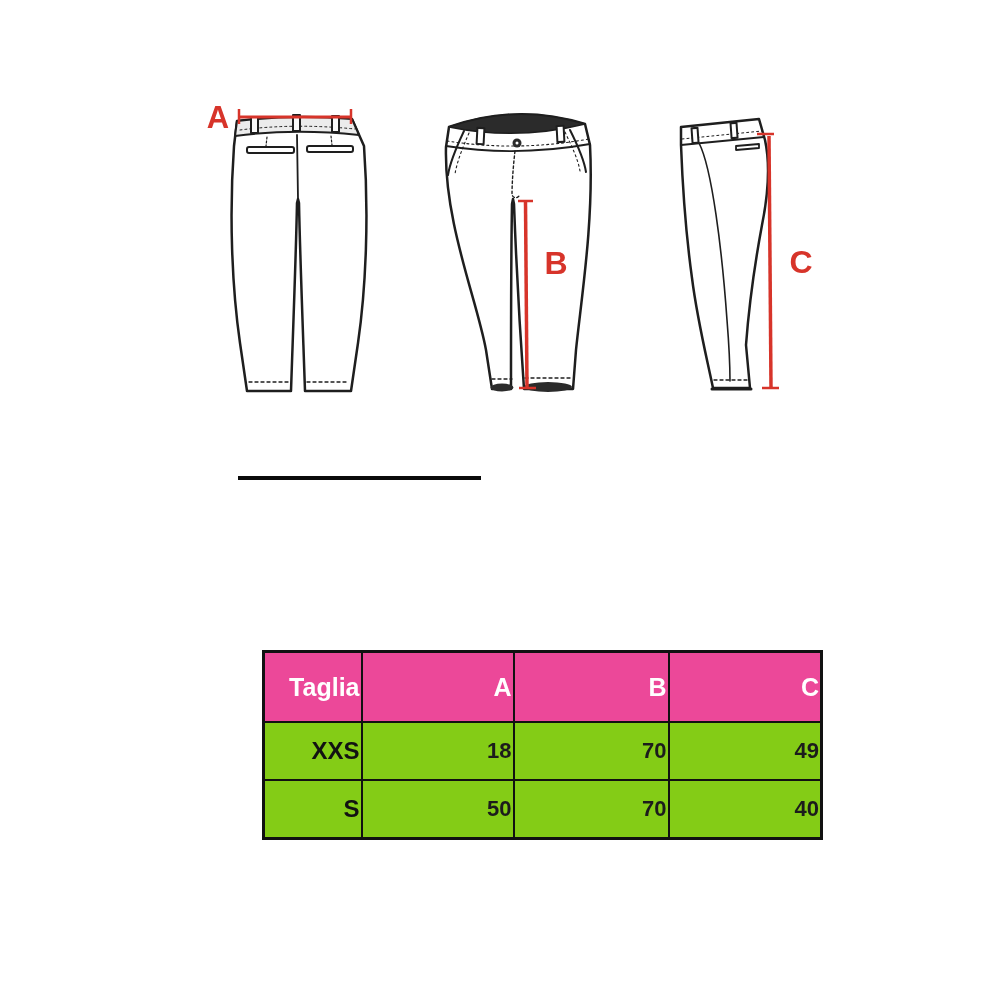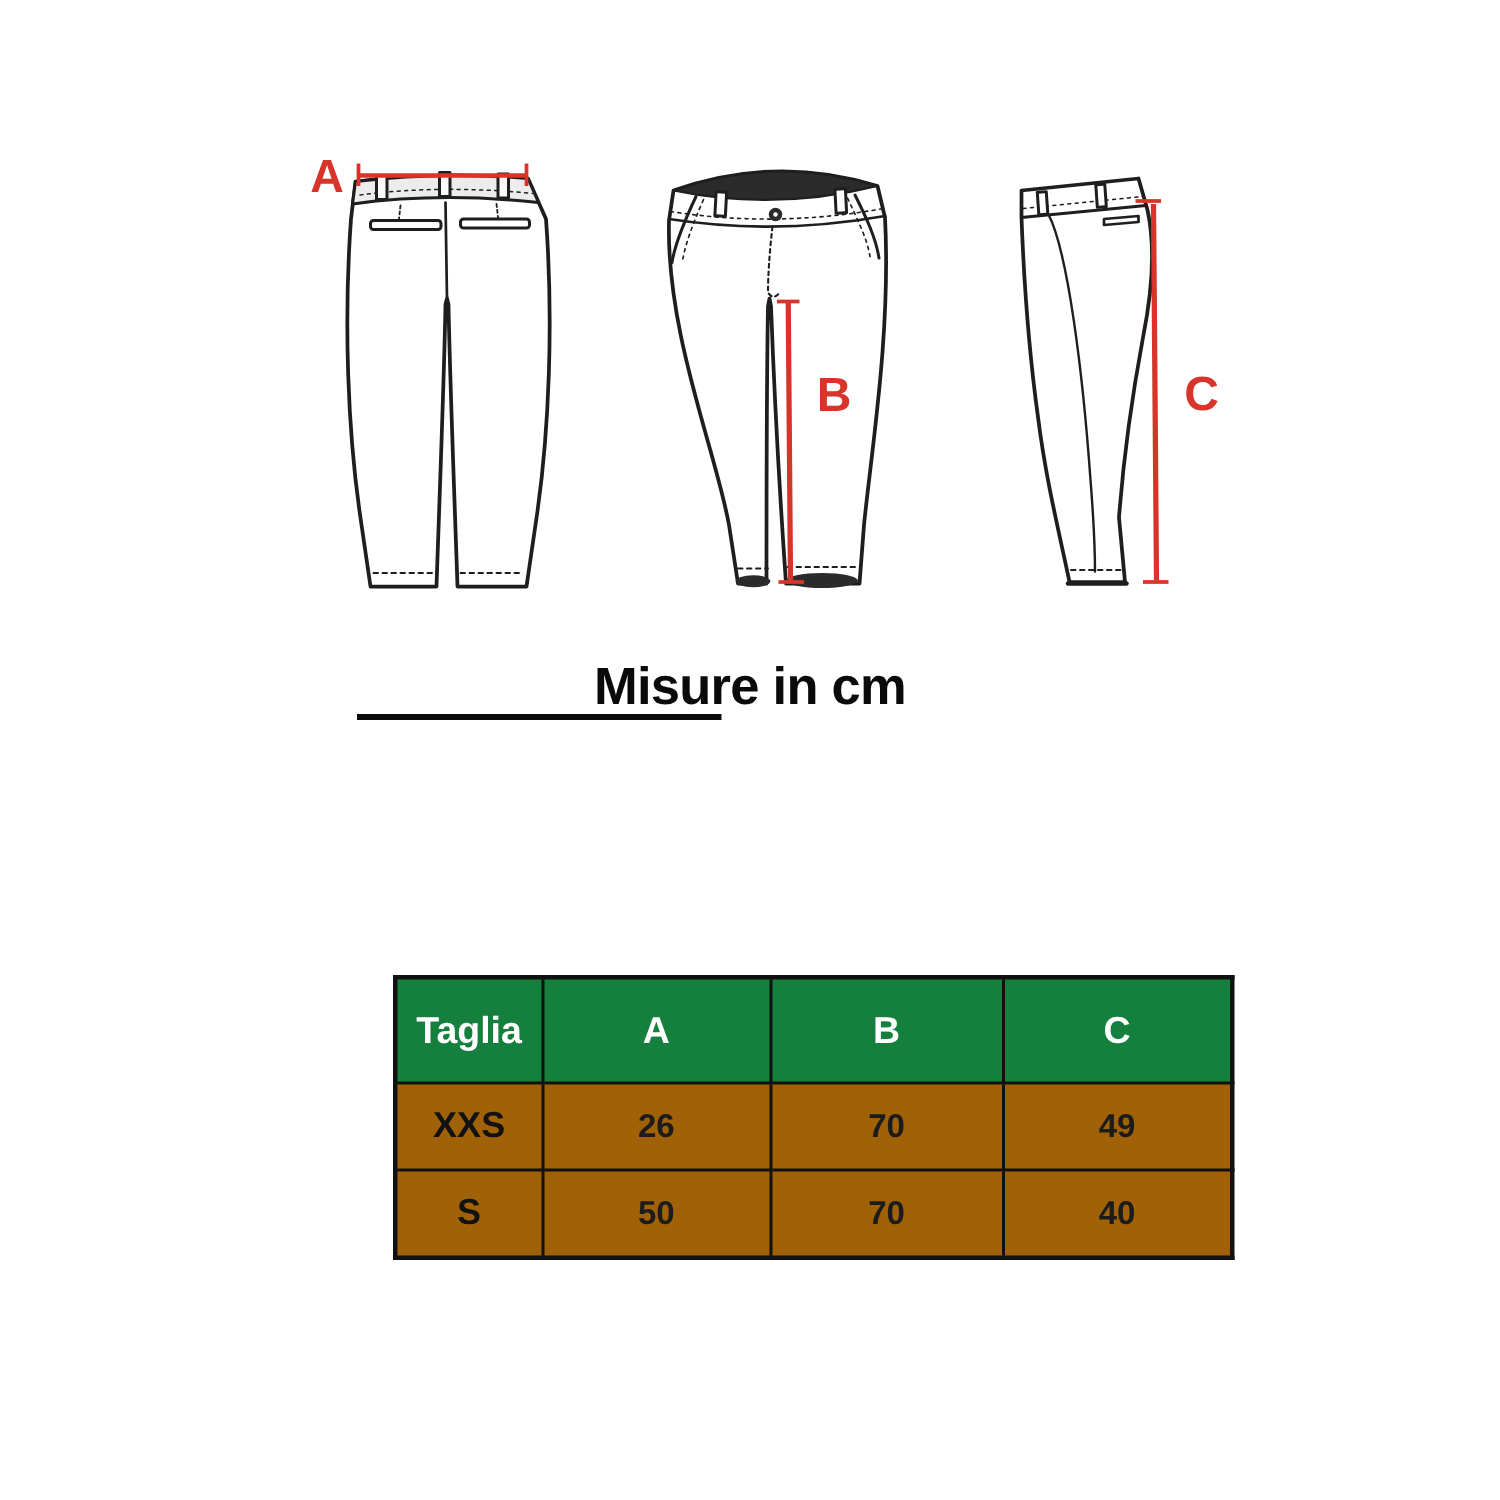--- a/index.html
+++ b/index.html
@@ -19,27 +19,27 @@
   table.size-table{
     position:absolute;left:262px;top:650px;width:558px;
     border-collapse:collapse;table-layout:fixed;
     border:3px solid #111111;
   }
   table.size-table col.c1{width:98px;}
   table.size-table col.c2{width:152px;}
   table.size-table col.c3{width:155px;}
   table.size-table col.c4{width:153px;}
   table.size-table th{
-    background:#15803d;color:#ffffff;height:66px;
-    font-size:25px;font-weight:bold;text-align:center;vertical-align:middle;
+    background:#ec4899;color:#ffffff;height:66px;
+    font-size:25px;font-weight:bold;text-align:right;vertical-align:middle;
     border:2px solid #111111;
   }
   table.size-table td{
-    height:54px;background:#a16207;color:#1c1c1c;
-    font-size:22px;font-weight:bold;text-align:center;vertical-align:middle;
+    height:54px;background:#84cc16;color:#1c1c1c;
+    font-size:22px;font-weight:bold;text-align:right;vertical-align:middle;
     border:2px solid #111111;
   }
   table.size-table td.size-col{font-size:24px;color:#121212;}
   .red-text{font-weight:bold;}
 </style>
 </head>
 <body>
 
 <div class="canvas">
 
@@ -114,41 +114,40 @@
 
     <g stroke="#d7342a" fill="none">
       <path d="M757,134 L774,134" stroke-width="2.5"></path>
       <path d="M769,136 L771,387" stroke-width="3.5"></path>
       <path d="M762,388 L779,388" stroke-width="2.5"></path>
     </g>
     <text x="801" y="273" text-anchor="middle" fill="#d7342a" font-size="32" font-weight="bold" class="red-text">C</text>
   </svg>
 
   <div class="caption-underline"></div>
-  <h2 class="caption">Misure in cm</h2>
 
   <table class="size-table">
     <colgroup>
         <col class="c1">
         <col class="c2">
         <col class="c3">
         <col class="c4">
       </colgroup>
     <thead>
       <tr>
         <th>Taglia</th>
         <th>A</th>
         <th>B</th>
         <th>C</th>
       </tr>
     </thead>
     <tbody>
       <tr>
         <td class="size-col">XXS</td>
-        <td>26</td>
+        <td>18</td>
         <td>70</td>
         <td>49</td>
       </tr>
       <tr>
         <td class="size-col">S</td>
         <td>50</td>
         <td>70</td>
         <td>40</td>
       </tr>
     </tbody>

